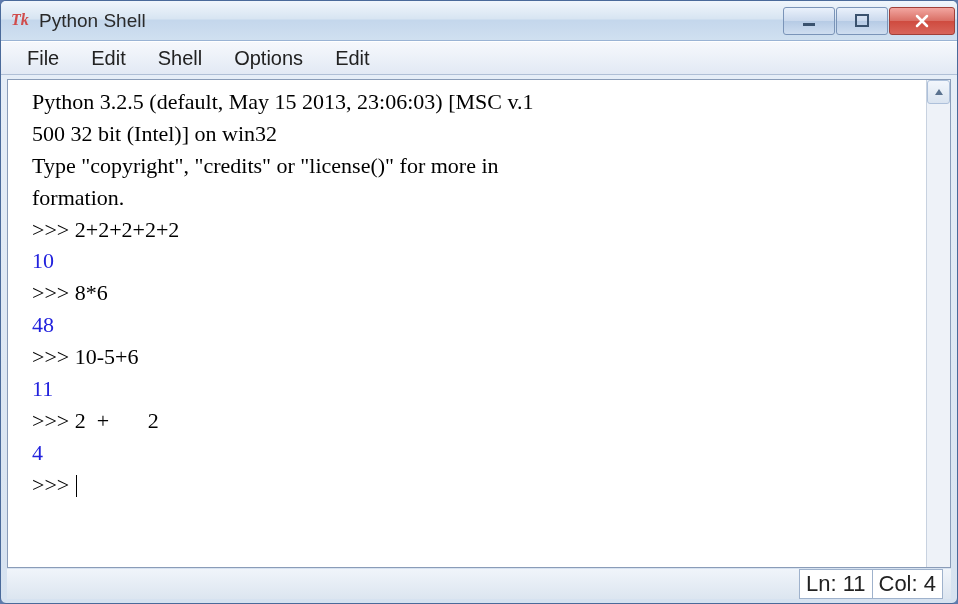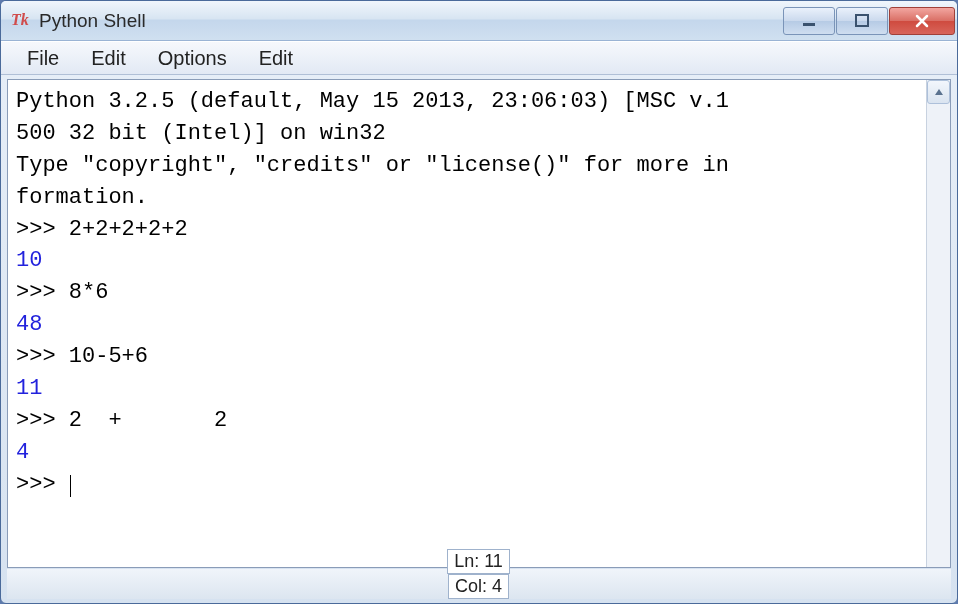--- a/index.html
+++ b/index.html
@@ -84,22 +84,22 @@
     .content-area {
       flex: 1;
       display: flex;
       background: #fff;
       margin: 4px 6px 0 6px;
       border: 1px solid #8a9cb8;
       overflow: hidden;
     }
     .editor {
       flex: 1;
-      padding: 6px 8px;
-      font-family: Liberation Mono, monospace;
+      padding: 6px 24px;
+      font-family: Liberation Serif, serif;
       font-size: 22px;
       line-height: 1.45;
       color: #000;
       white-space: pre-wrap;
       word-break: break-all;
       overflow: hidden;
       border-radius: 31px;
     }
     .editor .out { color: #2222dd; }
     .editor .prompt-line { color: #000; }
@@ -123,24 +123,23 @@
       justify-content: center;
       cursor: pointer;
     }
     .statusbar {
       height: 30px;
       background: linear-gradient(to bottom, #f0f4fa 0%, #dce5f0 100%);
       display: flex;
       justify-content: flex-end;
       align-items: center;
       padding: 0 8px;
-      font-size: 18px;
+      font-size: 22px;
       color: #222;
       margin: 1px 6px 4px 6px;
-      flex-direction: column;
     }
     .status-cell {
       border: 1px solid #9fb2cc;
       padding: 1px 6px;
       background: #fff;
       margin-left: -1px;
     }
     .cursor {
       display: inline-block;
       width: 1.5px;
@@ -173,20 +172,21 @@
         <svg width="16" height="14">
             <path d="M3 2 L13 12 M13 2 L3 12" stroke="#fff" stroke-width="2.5" stroke-linecap="round"></path>
           </svg>
       </div>
     </div>
   </div>
 
   <div class="menubar">
     <span class="menu-item">File</span>
     <span class="menu-item">Edit</span>
+    <span class="menu-item">Shell</span>
     <span class="menu-item">Options</span>
     <span class="menu-item">Edit</span>
   </div>
 
   <div class="content-area">
     <div class="editor"><span>Python 3.2.5 (default, May 15 2013, 23:06:03) [MSC v.1</span>
 <span>500 32 bit (Intel)] on win32</span>
 <span>Type "copyright", "credits" or "license()" for more in</span>
 <span>formation.</span>
 <span class="prompt-line"><span>&gt;&gt;&gt; </span><span>2+2+2+2+2</span></span>

